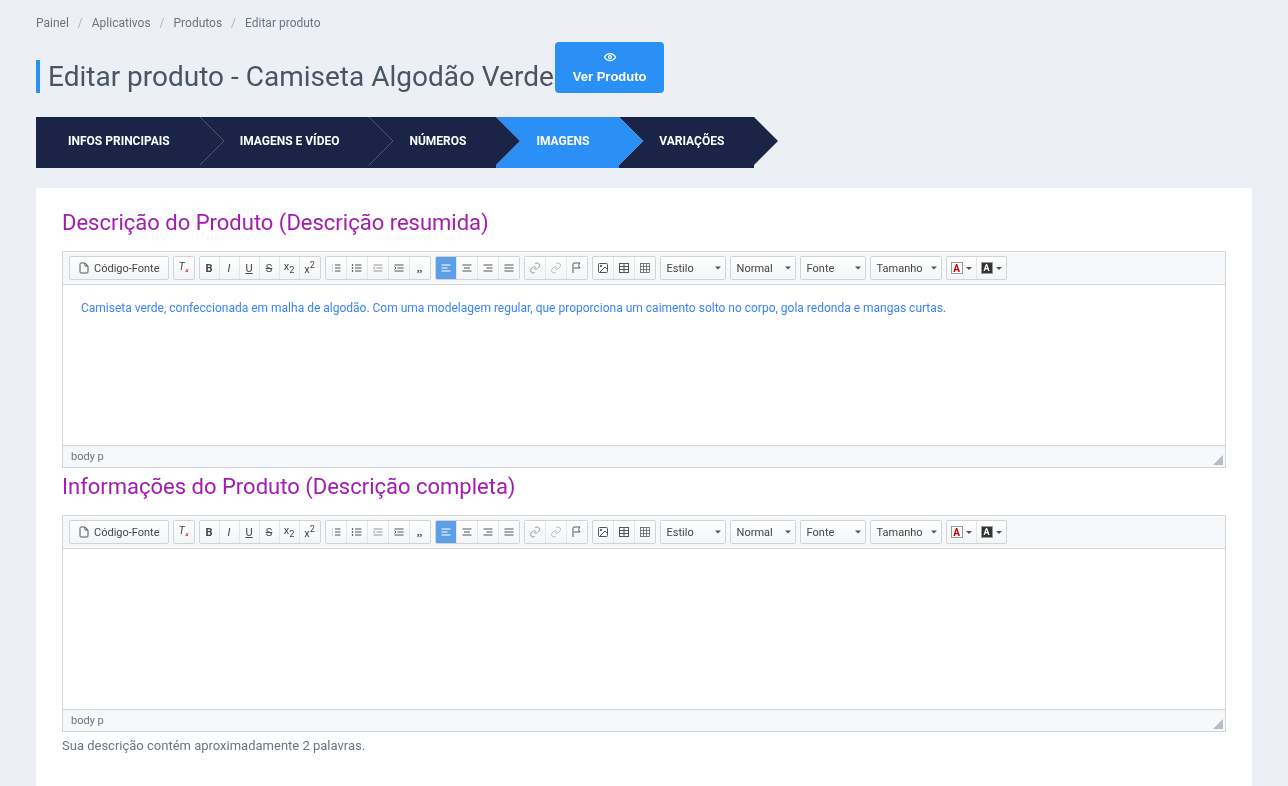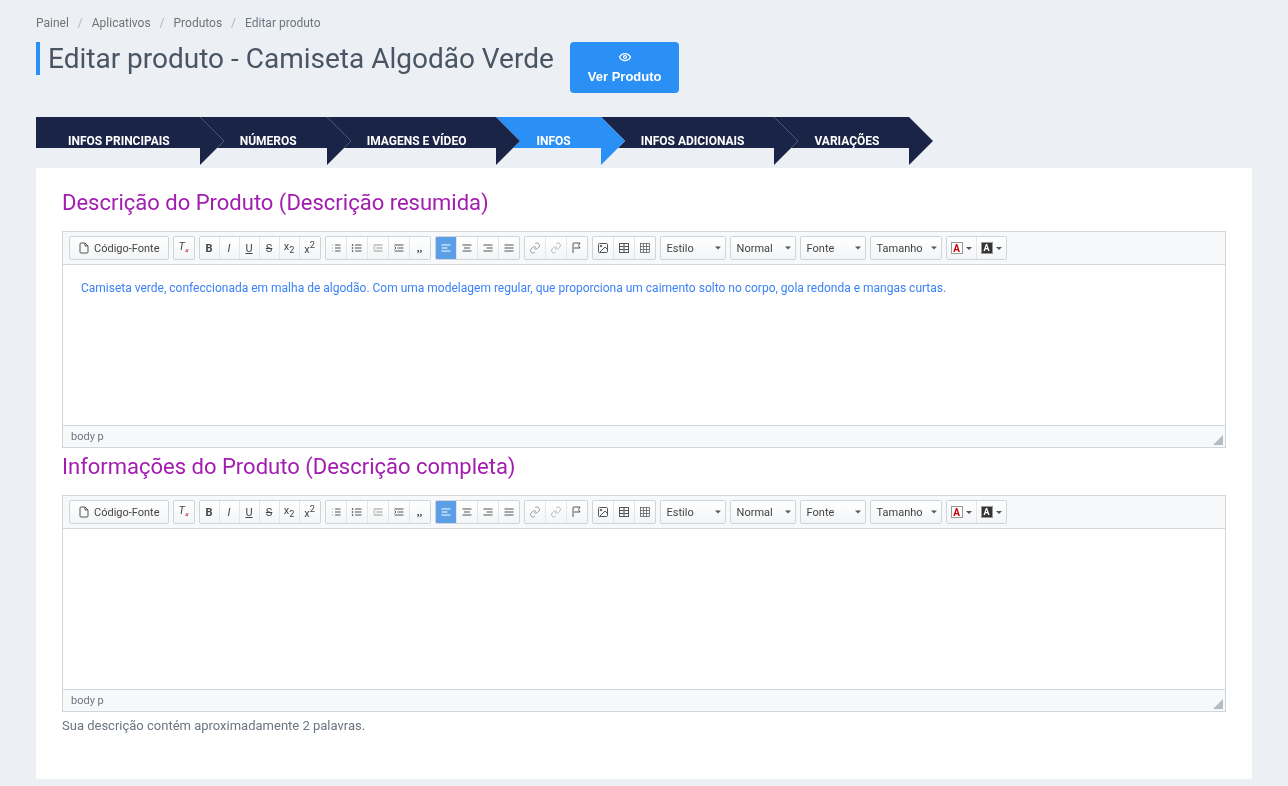--- a/index.html
+++ b/index.html
@@ -6,27 +6,27 @@
 body {
   font-family: -apple-system, BlinkMacSystemFont, "Segoe UI", Roboto, Arial, sans-serif;
   background: #eceff4;
   color: #333;
   font-size: 13px;
 }
 .container { padding: 16px 36px; }
 .breadcrumb { font-size: 12px; color: #6b7580; margin-bottom: 12px; }
 .breadcrumb a { color: #737373; text-decoration: none; }
 .breadcrumb .sep { margin: 0 6px; color: #b0b6bd; }
-.title-row { display: flex; align-items: flex-start; gap: 16px; margin-bottom: 24px; }
+.title-row { display: flex; align-items: flex-end; gap: 1px; margin-bottom: 24px; }
 .title-row h1 { font-weight: 400; font-size: 28px; color: #4a5564; padding-left: 8px; border-left: 4px solid #2b90f5; }
 .btn-view { background: #2b90f5; color: #fff; border: none; border-radius: 4px; padding: 9px 18px; font-size: 13px; font-weight: 600; cursor: pointer; display: inline-flex; align-items: center; gap: 6px; flex-direction: column; }
 .tabs { display: flex; gap: 0; margin-bottom: 20px; }
 .tab {
   position: relative;
-  height: 31px;
+  height: 51px;
   line-height: 48px;
   padding: 0 30px 0 40px;
   color: #fff;
   font-weight: 700;
   font-size: 12px;
   cursor: pointer;
   background: #1a2447;
   white-space: nowrap;
 }
 .tab:first-child { padding-left: 32px; }
@@ -172,24 +172,23 @@
       <svg class="icon-svg" viewBox="0 0 24 24" fill="none" stroke="#fff" stroke-width="2.5">
           <path d="M1 12s4-7 11-7 11 7 11 7-4 7-11 7S1 12 1 12z"></path>
           <circle cx="12" cy="12" r="3"></circle>
         </svg>
       <span>Ver Produto</span>
     </button>
   </div>
 
   <div class="tabs">
     <div class="tab">INFOS PRINCIPAIS</div>
+    <div class="tab">IMAGENS E VÍDEO</div>
     <div class="tab">NÚMEROS</div>
-    <div class="tab">IMAGENS E VÍDEO</div>
-    <div class="tab active">INFOS</div>
-    <div class="tab">INFOS ADICIONAIS</div>
+    <div class="tab active">IMAGENS</div>
     <div class="tab">VARIAÇÕES</div>
   </div>
 
   <div class="card">
 
     <h2 class="section-title">Descrição do Produto (Descrição resumida)</h2>
 
     <div class="editor">
       <div class="toolbar">
         <span class="tb-group">

